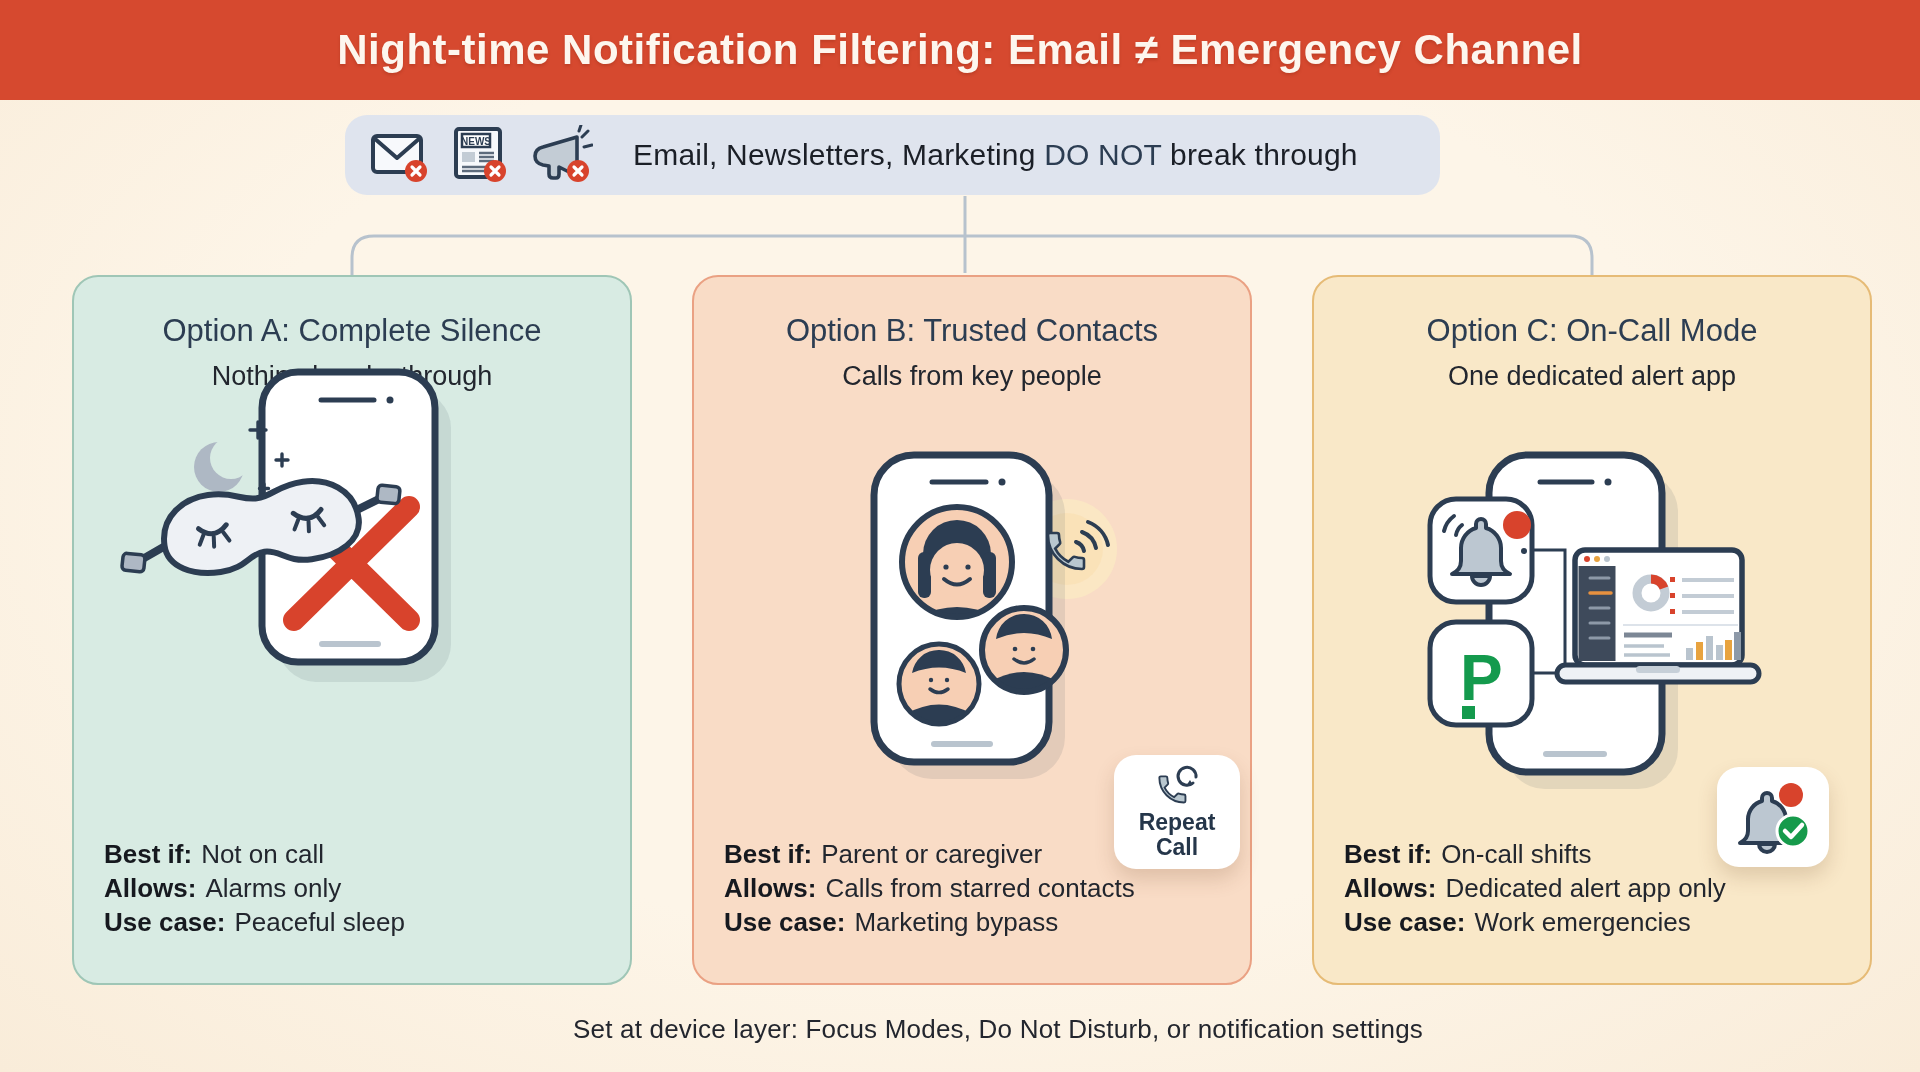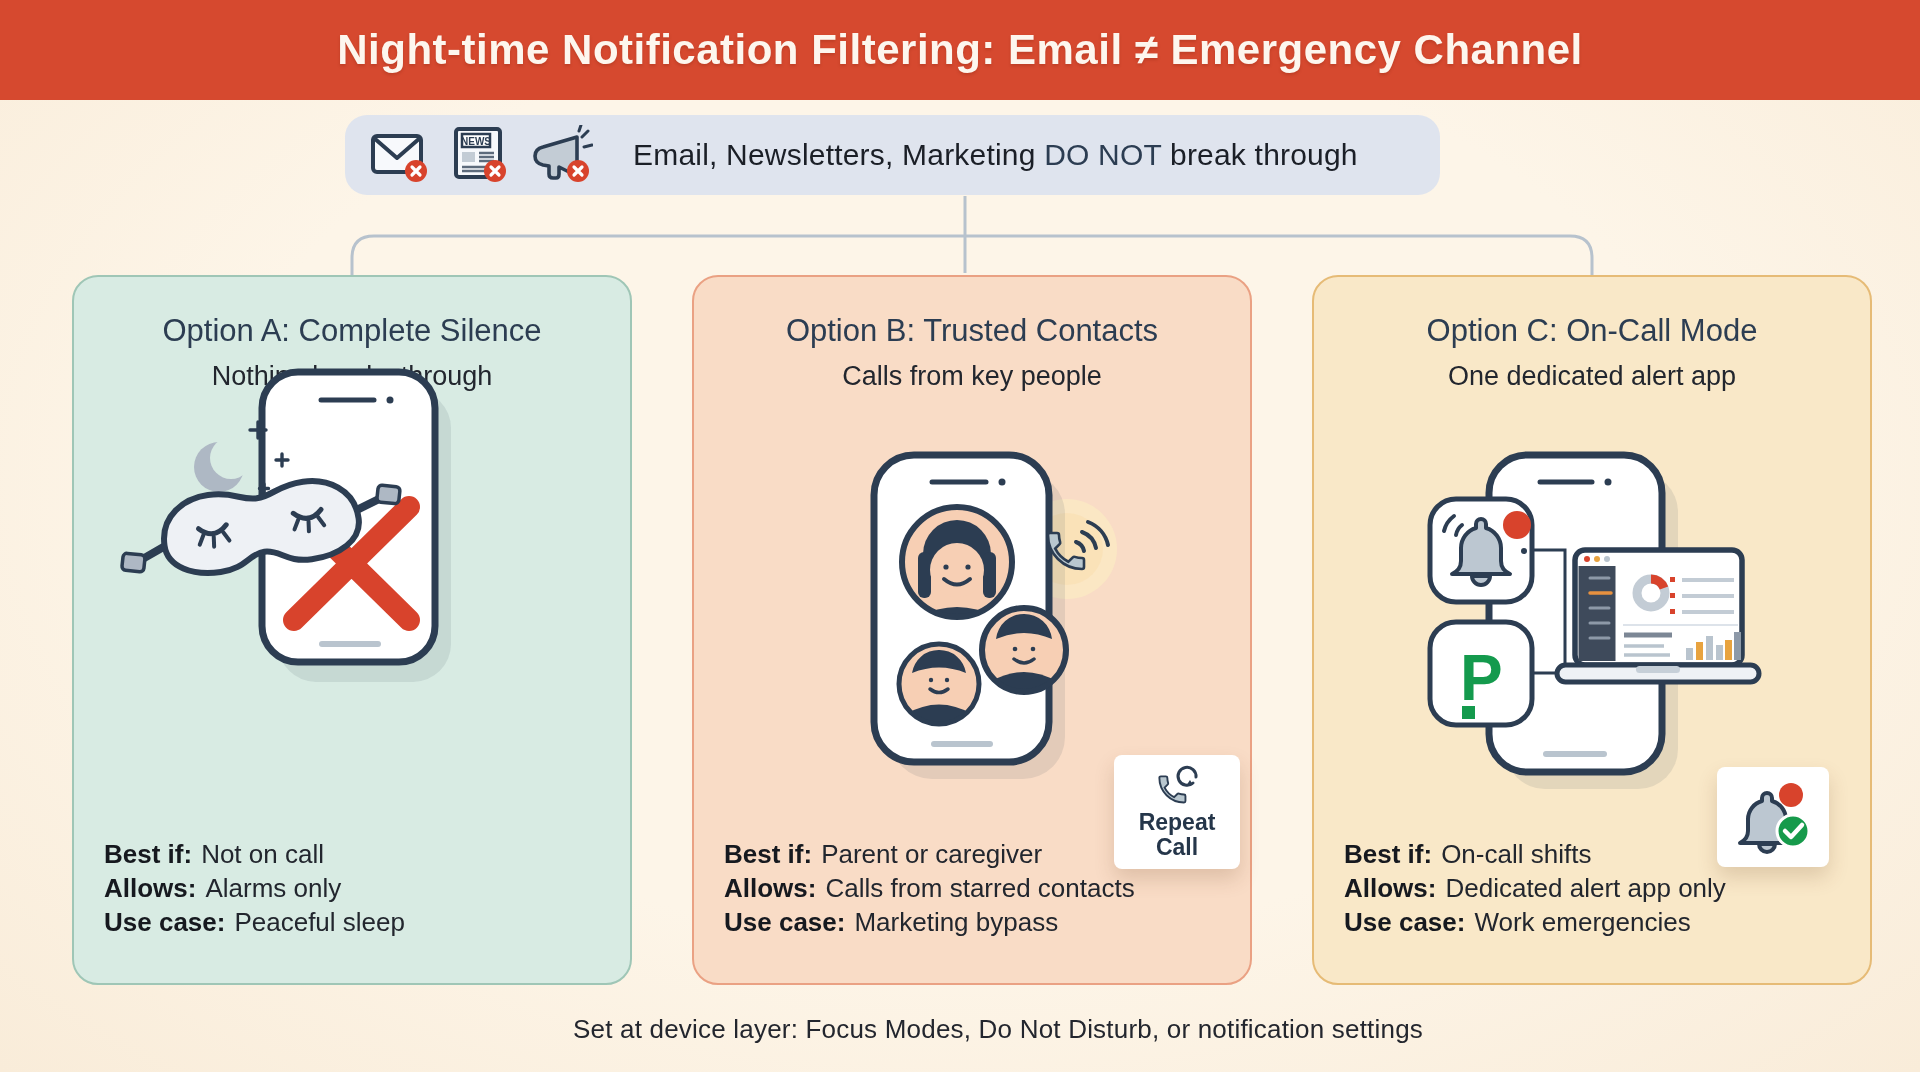--- a/index.html
+++ b/index.html
@@ -46,21 +46,21 @@
     margin-top:12px;text-align:center;font-size:27px;color:#22262e;
   }
   .illus{position:absolute;left:0;top:85px;width:560px;}
   .details{
     position:absolute;left:30px;right:20px;bottom:44px;
     font-size:26px;color:#22262e;line-height:34px;
   }
   .details .b{font-weight:800;color:#16191f;margin-right:9px;}
   
   .float-badge{
-    position:absolute;background:#ffffff;border-radius:8px;
+    position:absolute;background:#ffffff;border-radius:22px;
     box-shadow:0 10px 20px rgba(105,60,30,.18);
     display:flex;flex-direction:column;align-items:center;justify-content:center;
     z-index:3;
   }
   .repeat-badge{left:420px;top:478px;width:126px;height:114px;}
   .repeat-badge .lbl{
     width:92px;text-align:center;font-size:23px;line-height:25px;
     font-weight:800;color:#25364a;margin-top:2px;
   }
   .bellcheck-badge{left:403px;top:490px;width:112px;height:100px;}

